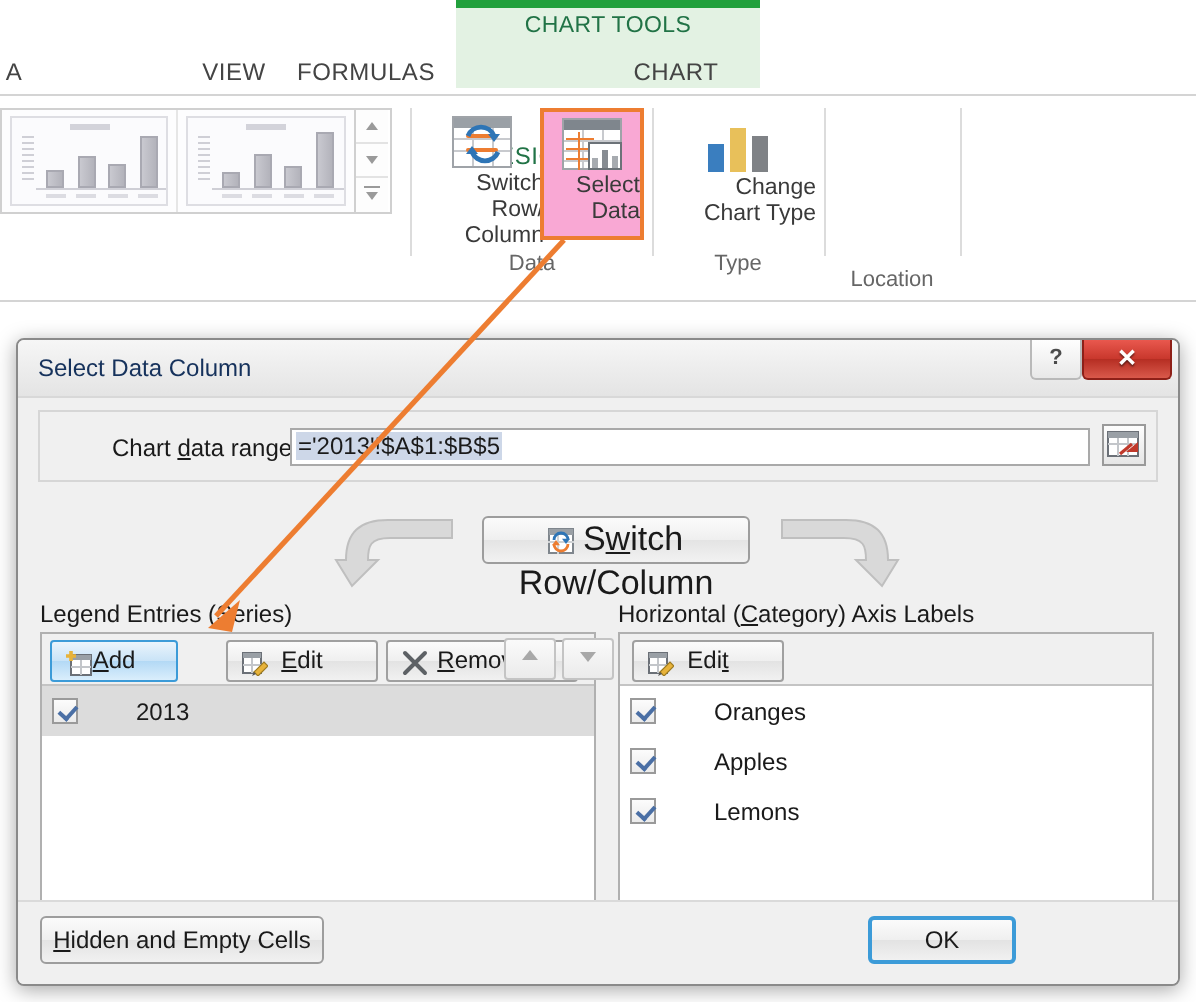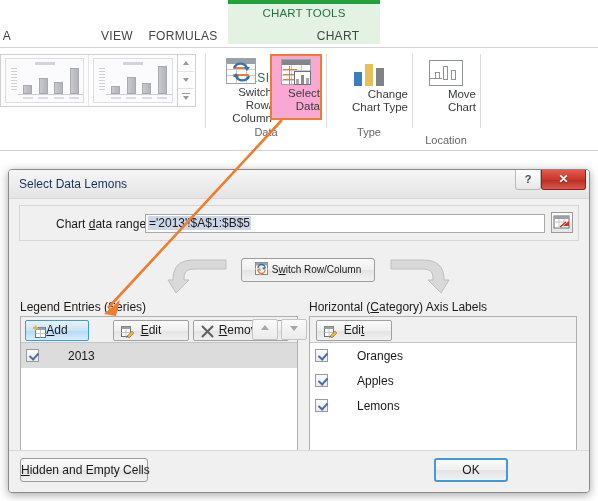--- a/index.html
+++ b/index.html
@@ -384,21 +384,21 @@
     width: 100%; height: 46px;
   }
   #btn-switch {
     position: absolute;
     left: 232px; top: 7px;
     width: 134px; height: 24px;
     background: linear-gradient(to bottom,#fbfbfb 0%,#efefef 50%,#e4e4e4 51%,#f2f2f2 100%);
     border: 1px solid #9d9d9d;
     border-radius: 3px;
     box-sizing: border-box;
-    font-size: 10px;
+    font-size: 17px;
     color: #1a1a1a;
     line-height: 22px;
     text-align: center;
   }
   .switch-arrow { position: absolute; }
 
   
   .panel-heading {
     position: absolute;
     font-size: 12px;
@@ -650,45 +650,35 @@
       <span class="minibar" style="width:8px;height:14px;background:#3a7ebf;position:absolute;left:2px;bottom:0;"></span>
       <span class="minibar" style="width:8px;height:22px;background:#e8c05a;position:absolute;left:13px;bottom:0;"></span>
       <span class="minibar" style="width:8px;height:18px;background:#7f8286;position:absolute;left:24px;bottom:0;"></span>
     </div>
     <span class="rb-label">Change</span>
     <span class="rb-label" style="margin-top:0">Chart Type</span>
   </div>
   <div class="group-label" style="left:330px;top:126px;width:78px;">Type</div>
   <div class="vsep" style="left:412px;top:54px;height:74px;"></div>
 
-  <div class="ribbon-btn" id="btn-move-chart" style="left:416px;top:54px;width:60px;height:70px;">
-    <div style="width:34px;height:26px;margin:6px auto 0;position:relative;border:1px solid #8f9397;background:#ffffff;box-sizing:border-box;">
-      <span class="minibar" style="width:5px;height:8px;background:#ffffff;border:1px solid #8f9397;position:absolute;left:4px;bottom:5px;box-sizing:border-box;"></span>
-      <span class="minibar" style="width:5px;height:14px;background:#ffffff;border:1px solid #8f9397;position:absolute;left:12px;bottom:5px;box-sizing:border-box;"></span>
-      <span class="minibar" style="width:5px;height:10px;background:#ffffff;border:1px solid #8f9397;position:absolute;left:20px;bottom:5px;box-sizing:border-box;"></span>
-      <span style="position:absolute;left:0;bottom:0;width:12px;height:6px;background:#ffffff;border-top:1px solid #8f9397;"></span>
-    </div>
-    <span class="rb-label">Move</span>
-    <span class="rb-label" style="margin-top:0">Chart</span>
-  </div>
   <div class="group-label" style="left:414px;top:134px;width:64px;">Location</div>
   <div class="vsep" style="left:480px;top:54px;height:74px;"></div>
 
   <div id="ribbon-bottom-line"></div>
 </div>
 
 <svg id="annotation-arrow" viewBox="0 0 598 501">
   <line x1="282" y1="120" x2="108" y2="308" stroke="#ed7d31" stroke-width="2.6"></line>
   <polygon points="104,314 120,300 116,316" fill="#ed7d31"></polygon>
 </svg>
 
 <div id="dialog">
 
   <div id="dialog-titlebar">
-    <div id="dialog-title">Select Data Lemons</div>
+    <div id="dialog-title">Select Data Column</div>
     <div id="btn-help">?</div>
     <div id="btn-close">✕</div>
   </div>
 
   <div id="dialog-body">
 
     <div id="range-group">
       <div id="range-label"><span>Chart </span><span class="u">d</span><span>ata range:</span></div>
       <div id="range-input"><span id="range-input-value">='2013'!$A$1:$B$5</span></div>
       <div id="range-picker-btn">
@@ -801,16 +791,16 @@
           <span class="row-label">Apples</span>
         </div>
         <div class="list-row">
           <span class="chk"></span>
           <span class="row-label">Lemons</span>
         </div>
       </div>
     </div>
 
     <div id="footer-sep"></div>
-    <div class="dlg-btn" style="left:11px;width:128px;"><span></span><span class="u">H</span><span>idden and Empty Cells</span></div>
+    <div class="dlg-btn" style="left:11px;width:142px;"><span></span><span class="u">H</span><span>idden and Empty Cells</span></div>
     <div class="dlg-btn" id="btn-ok" style="left:425px;width:74px;">OK</div>
   </div>
 </div>
 
 </body></html>

